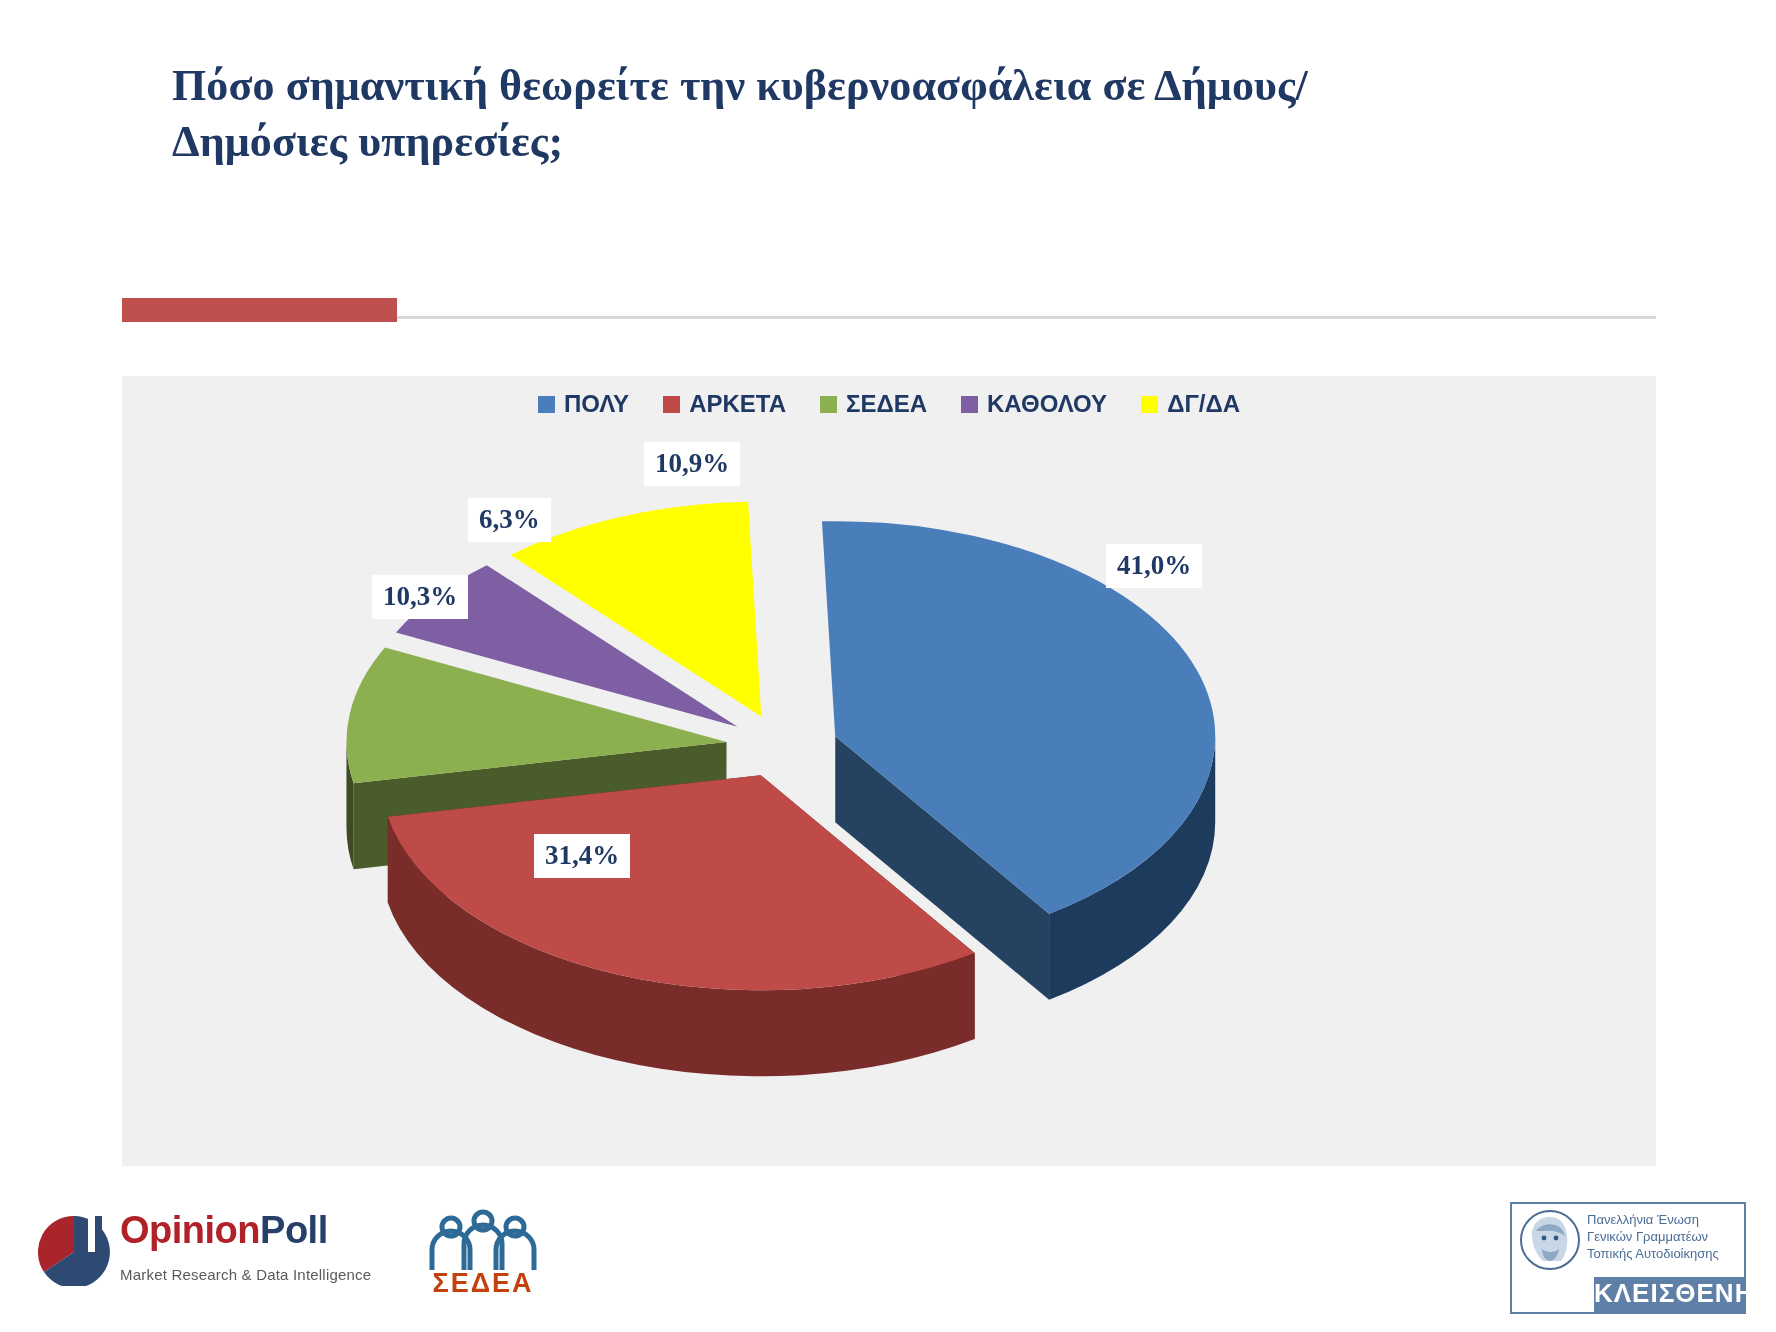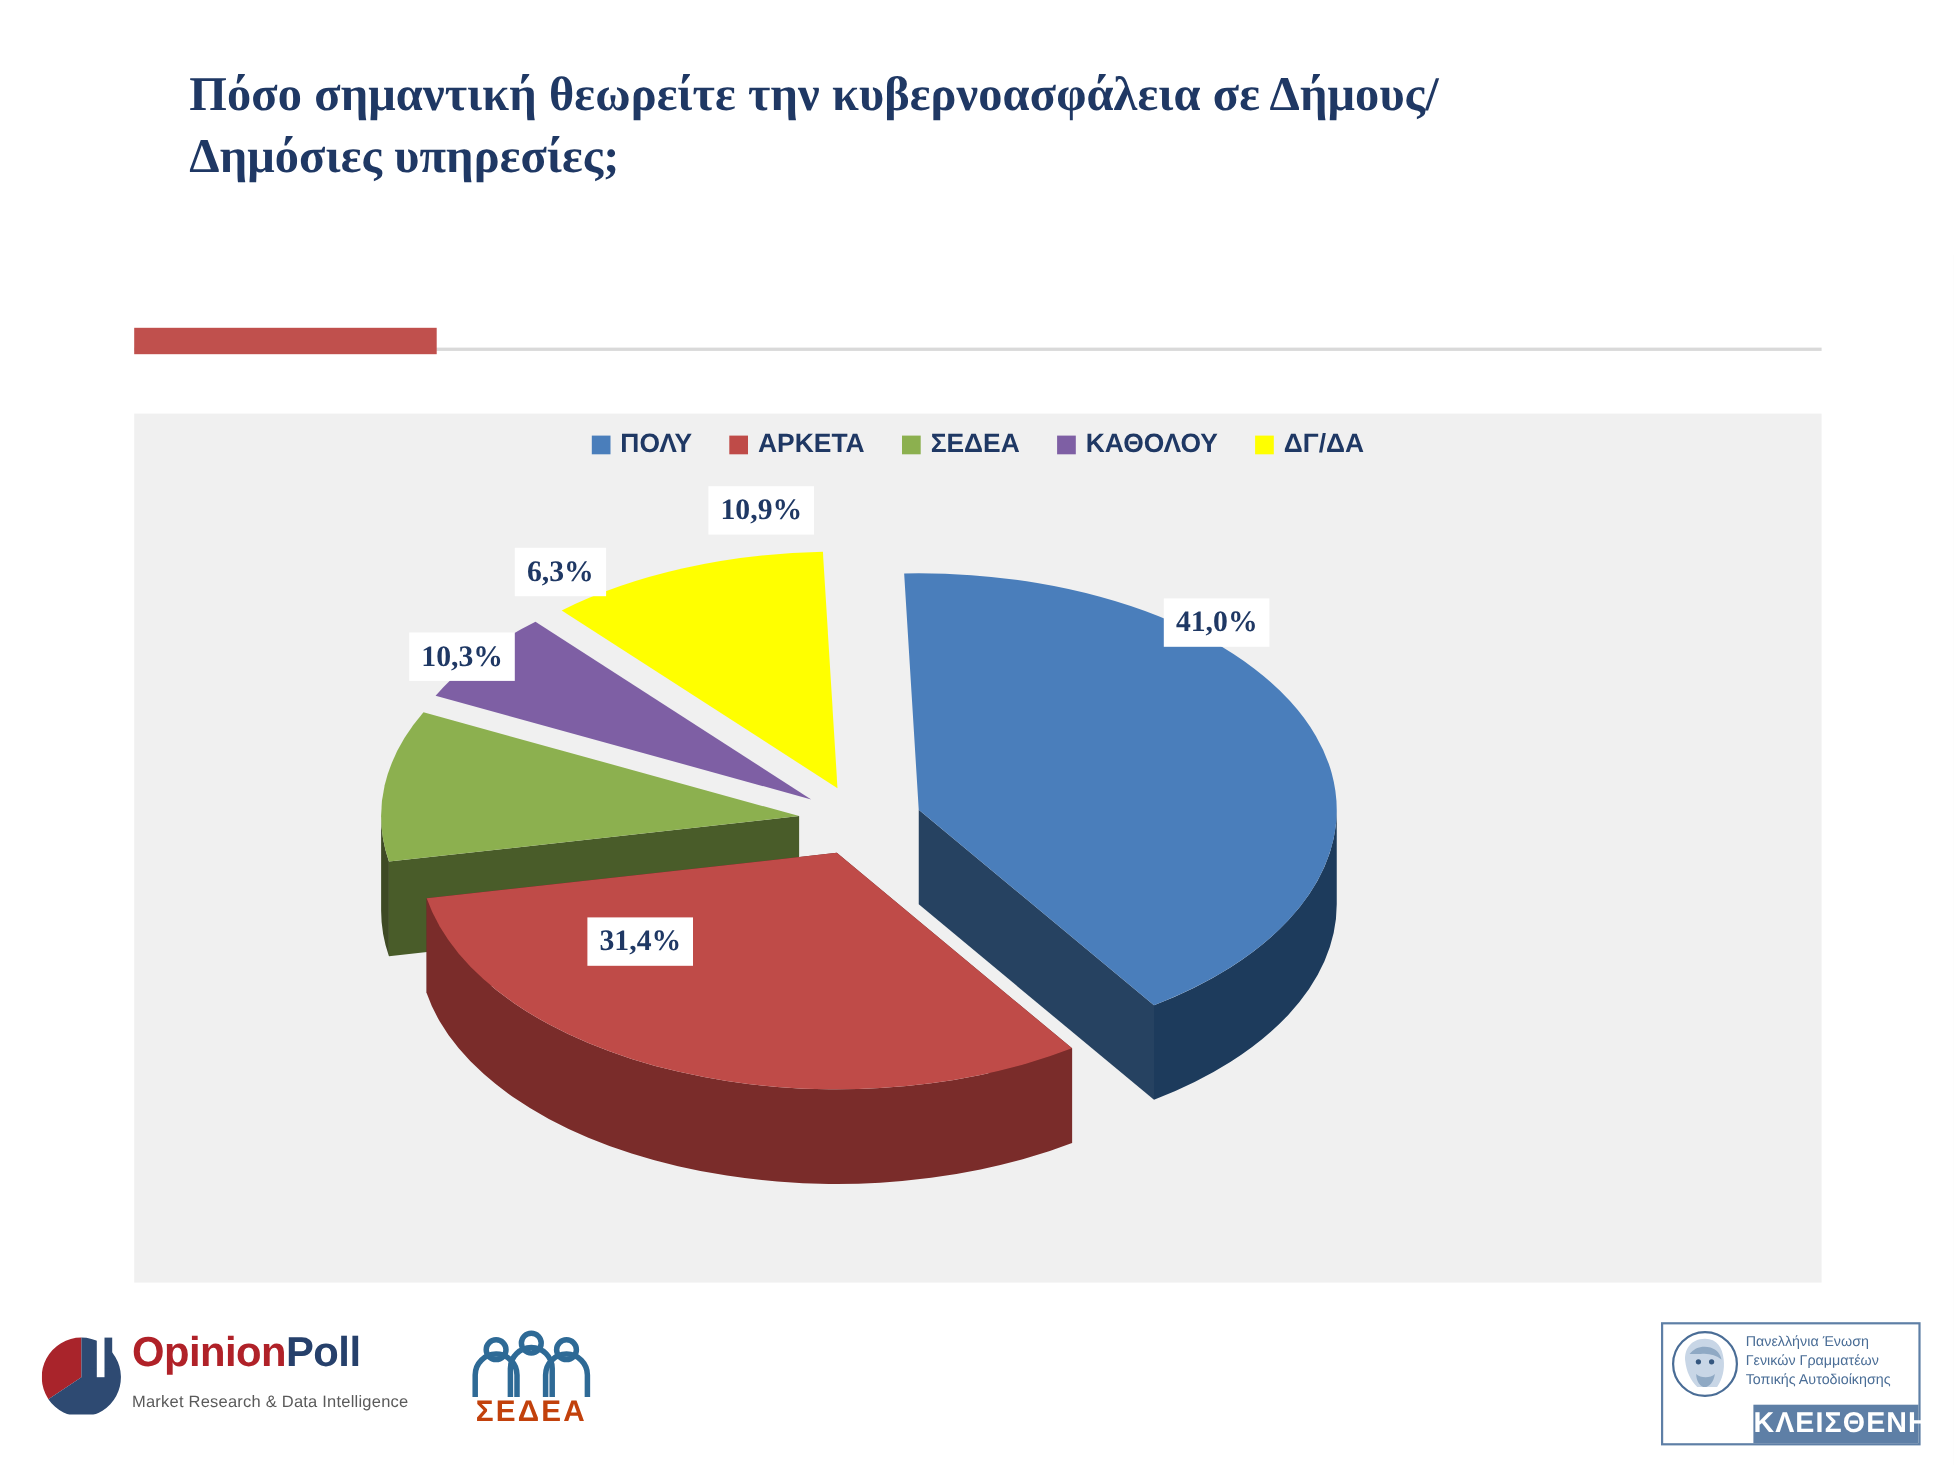--- a/index.html
+++ b/index.html
@@ -101,21 +101,21 @@
     position: absolute;
     background: #FFFFFF;
     color: #1F3864;
     font-family: Liberation Serif, serif;
     font-weight: bold;
     font-size: 27px;
     line-height: 1;
     padding: 8px 11px 9px 11px;
     white-space: nowrap;
   }
-  #label-poly    { left: 936px; top: 168px; }
+  #label-poly    { left: 984px; top: 168px; }
   #label-arketa  { left: 412px; top: 458px; }
   #label-ligo    { left: 250px; top: 199px; }
   #label-katholou{ left: 346px; top: 122px; }
   #label-dgda    { left: 522px; top:  66px; }
 
   
   #footer {
     position: absolute;
     left: 0;
     top: 1190px;

